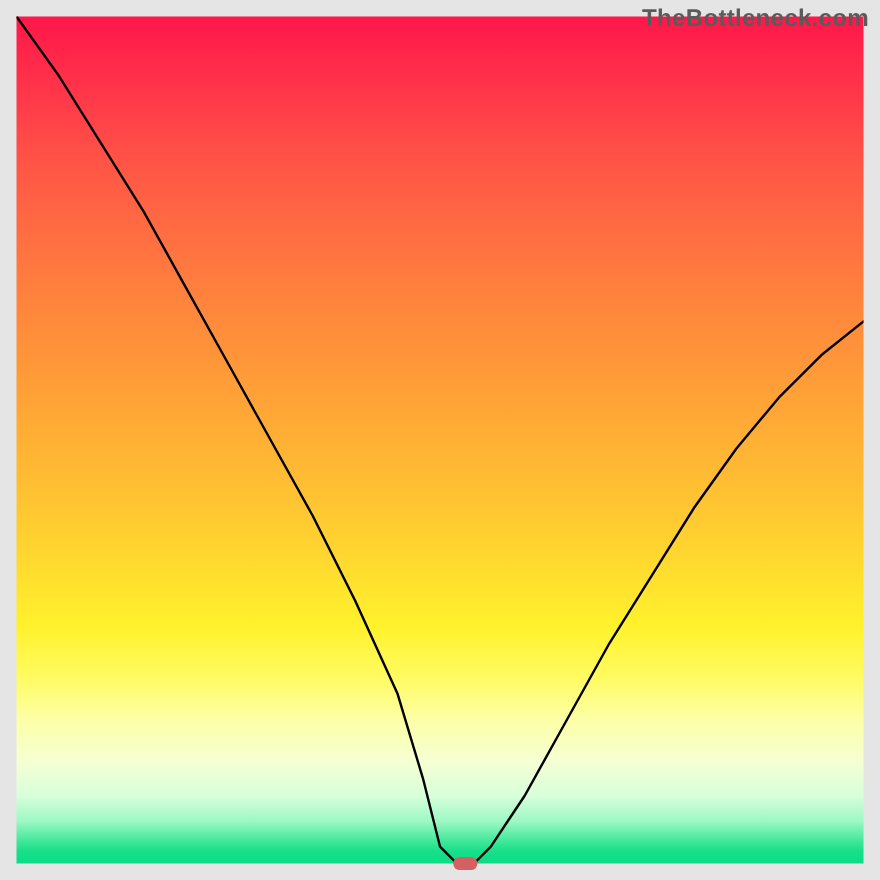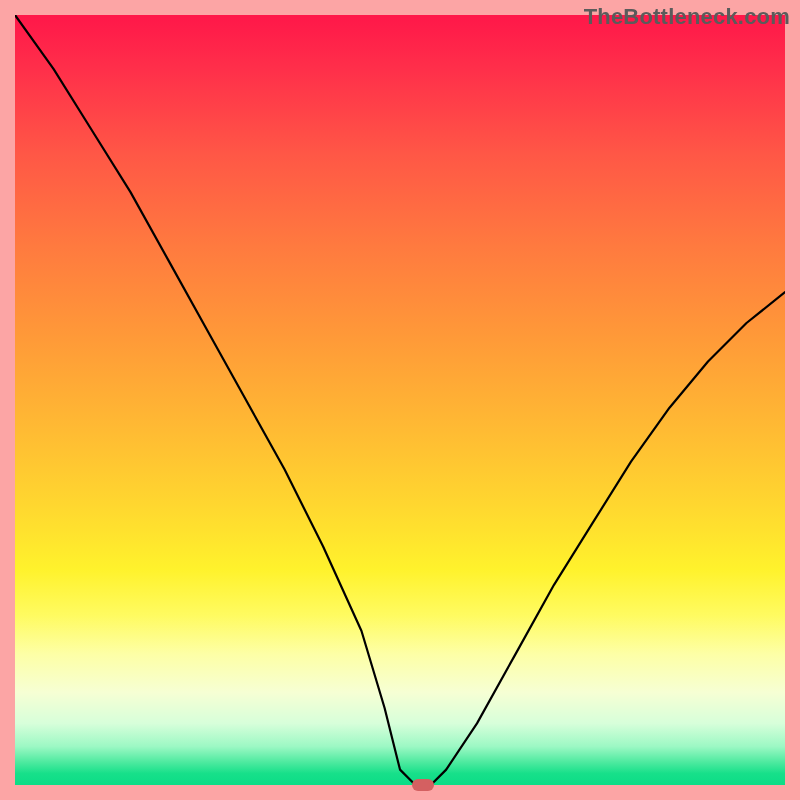--- a/index.html
+++ b/index.html
@@ -8,21 +8,21 @@
     width: 800px;
     height: 800px;
     background: #000;
     overflow: hidden;
     font-family: Arial, Helvetica, sans-serif;
   }
   .frame {
     position: relative;
     width: 800px;
     height: 800px;
-    background: #fca5a5;
+    background: #e5e5e5;
   }
   .watermark {
     position: absolute;
     top: 4px;
     right: 10px;
     color: #5b5b5b;
     font-size: 22px;
     font-weight: 600;
     letter-spacing: 0.2px;
     z-index: 10;

